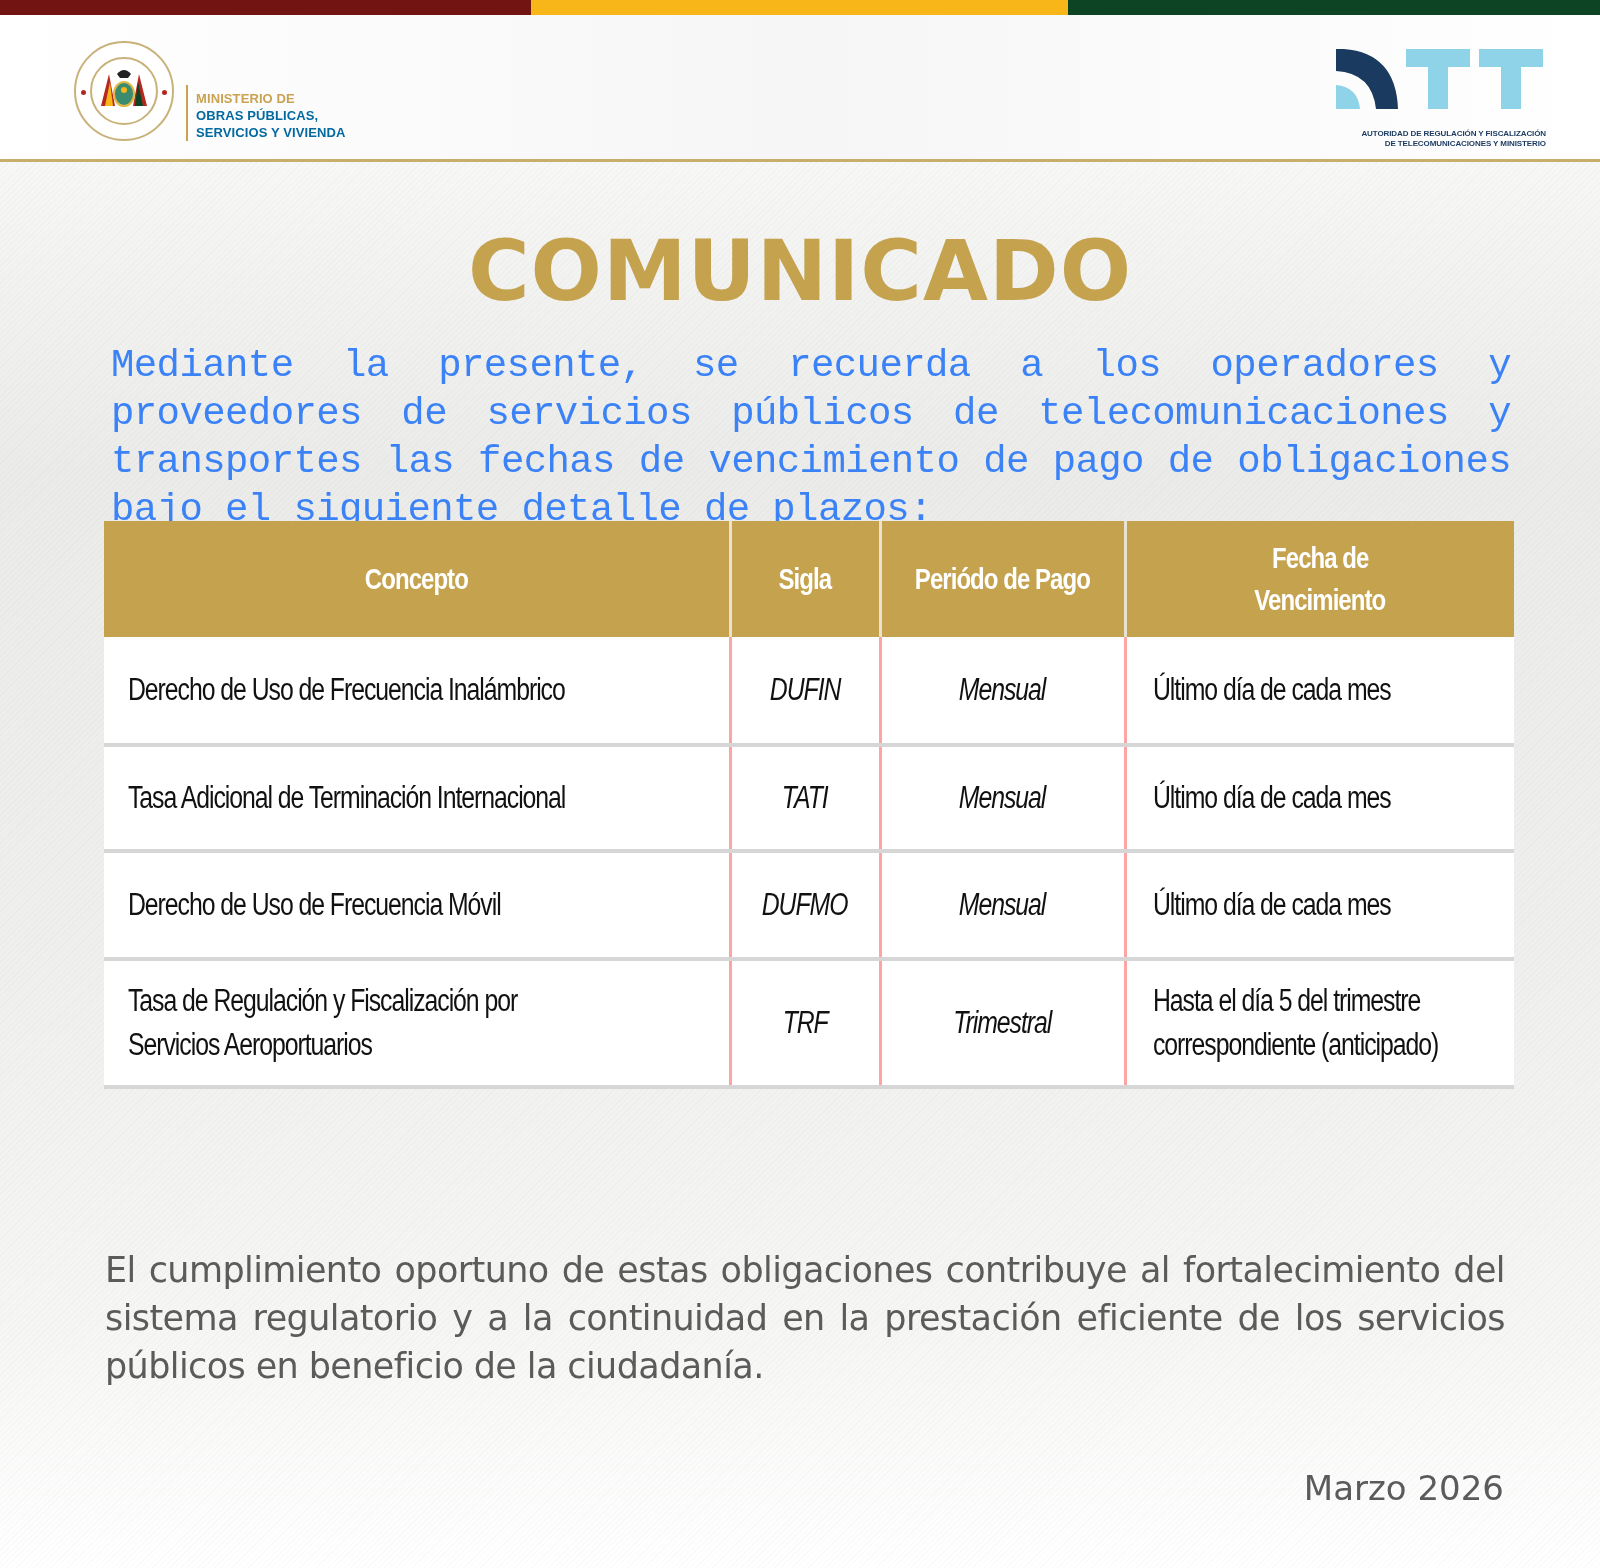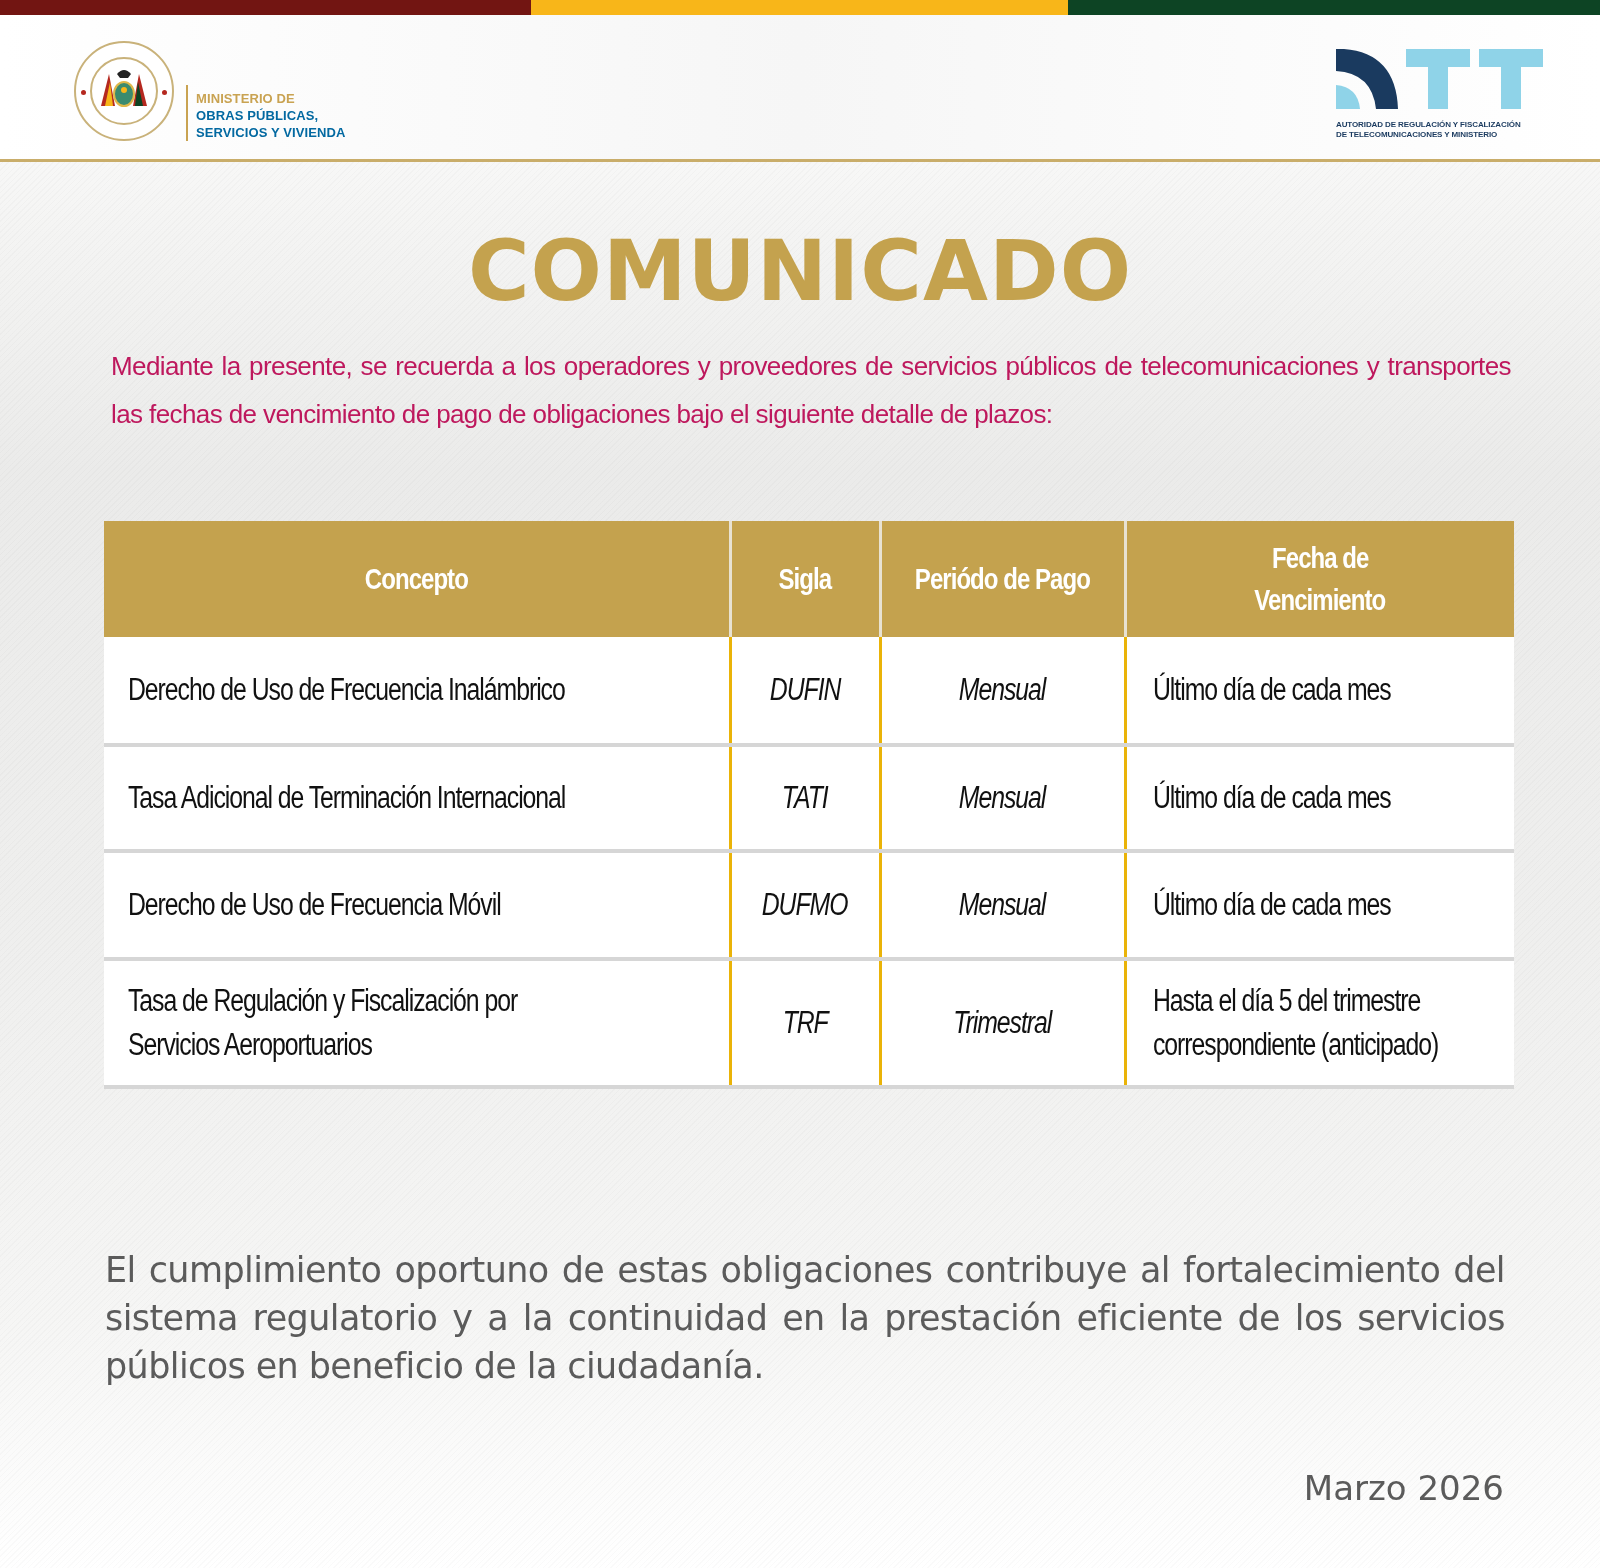--- a/index.html
+++ b/index.html
@@ -39,51 +39,51 @@
     .seal-inner svg { width: 58px; height: 58px; }
     .seal .dot { position: absolute; width: 5px; height: 5px; border-radius: 50%; background: #b5281f; top: 47px; }
     .ministry-divider { width: 2px; height: 56px; background: #c9a352; margin: 0 8px 0 12px; }
     .ministry-text { font-weight: bold; font-size: 13px; line-height: 17px; letter-spacing: 0.1px; }
     .ministry-text .l1 { color: #c9a352; }
     .ministry-text .l2, .ministry-text .l3 { color: #0369a1; }
 
     .att { position: absolute; left: 1336px; top: 49px; width: 208px; }
     .att svg { display: block; }
     .att-caption {
-      font-size: 8px; font-weight: bold; color: #1a3a5f; text-align: left;
-      line-height: 10px; margin-top: 9px; letter-spacing: -0.1px; width: 210px;
+      font-size: 8px; font-weight: bold; color: #1a3a5f; text-align: right;
+      line-height: 10px; margin-top: 18px; letter-spacing: -0.1px; width: 210px;
     }
 
     .title {
       position: absolute; top: 222px; left: 0; width: 1600px; text-align: center;
       font-size: 84px; font-weight: bold; color: #c4a24e; letter-spacing: 1px;
       font-family: "DejaVu Sans", sans-serif;
     }
     .intro {
       position: absolute; top: 342px; left: 111px; width: 1400px;
-      font-size: 26px; line-height: 48px; color: #be185d; text-align: justify;
+      font-size: 39px; line-height: 48px; color: #3b82f6; text-align: justify;
       text-align-last: left;
-      font-family: Liberation Sans, sans-serif; font-weight: normal; letter-spacing: -0.6px;
+      font-family: Liberation Mono, monospace; font-weight: normal; letter-spacing: -0.6px;
     }
 
     table.plazos {
       position: absolute; top: 521px; left: 104px; width: 1410px;
       border-collapse: collapse;
       font-family: "Liberation Sans", sans-serif;
     }
     table.plazos th {
       background: #c4a24e; color: #fff; font-weight: bold;
       font-size: 30px; line-height: 42px; text-align: center;
       height: 116px; border-right: 3px solid #e8e2d2;
       transform-origin: center; letter-spacing: -1.2px;
     }
     table.plazos th:last-child { border-right: none; }
     table.plazos td {
       background: #fff; color: #111; font-size: 31px; line-height: 44px;
-      border-right: 3px solid #eab308; border-bottom: 4px solid #d6d6d6;
+      border-right: 3px solid #fca5a5; border-bottom: 4px solid #d6d6d6;
       letter-spacing: -1.3px;
     }
     table.plazos td:last-child { border-right: none; }
     table.plazos td.c-concepto { padding-left: 24px; text-align: left; }
     table.plazos td.c-sigla, table.plazos td.c-periodo { text-align: center; font-style: italic; }
     table.plazos td.c-fecha { padding-left: 26px; text-align: left; }
     .cond { display: inline-block; transform: scaleX(0.80); transform-origin: left center; white-space: nowrap; }
     .cond-c { display: inline-block; transform: scaleX(0.80); transform-origin: center center; white-space: nowrap; }
     .cond-block { display: block; transform: scaleX(0.80); transform-origin: left center; white-space: nowrap; }
 

